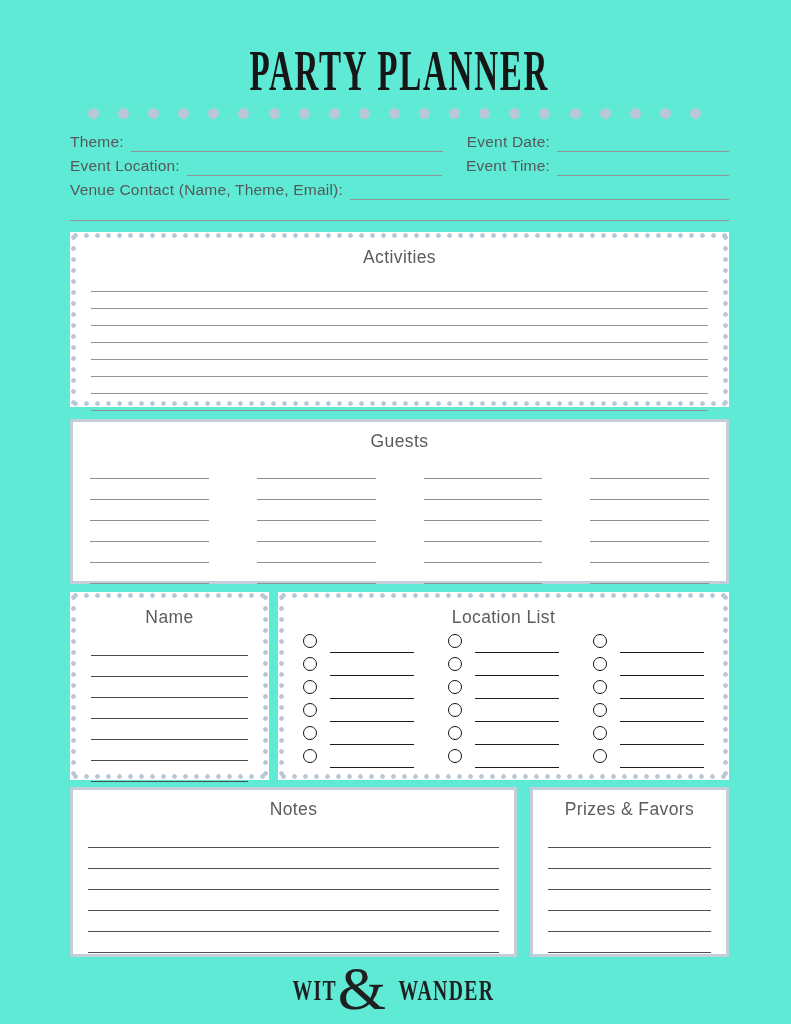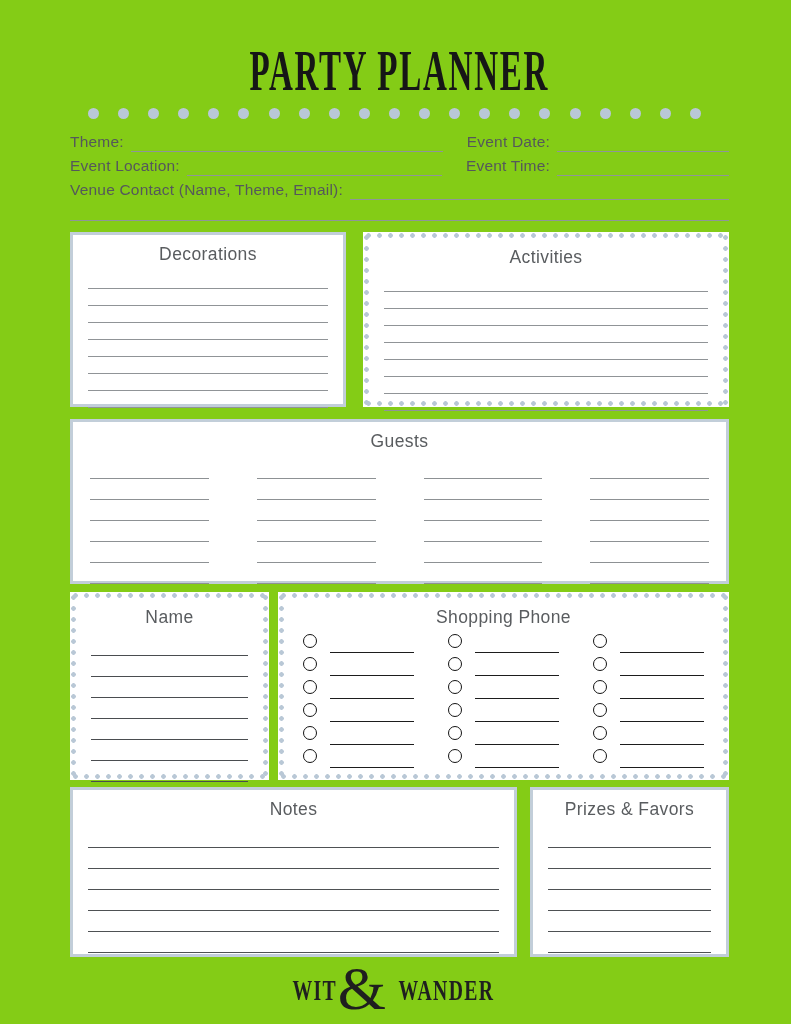--- a/index.html
+++ b/index.html
@@ -1,17 +1,17 @@
 <!DOCTYPE html>
 <html><head>
 <meta charset="utf-8">
 <style>
   html,body{margin:0;padding:0;background:#ffffff;}
   .page{
-    width:791px;height:1024px;margin:0 auto;background:#84cc16;
+    width:791px;height:1024px;margin:0 auto;background:#5eead4;
     box-sizing:border-box;padding:40px 62px 0 70px;
     font-family:"Liberation Sans",sans-serif;color:#4b4e51;
     position:relative;overflow:hidden;
   }
   
   .title{
     text-align:center;color:#161616;line-height:1;white-space:nowrap;
     margin-top:2px;
   }
   .title span{
@@ -134,33 +134,20 @@
       <span class="fline wdate"></span>
     </div>
     <div class="frow">
       <span class="flabel">Venue Contact (Name, Theme, Email):</span>
       <span class="fline grow"></span>
     </div>
     <div class="fullline"></div>
   </div>
 
   <div class="rowA">
-    <div class="box solid box-decorations">
-      <div class="box-title">Decorations</div>
-      <div class="lines light">
-          <div class="wline"></div>
-          <div class="wline"></div>
-          <div class="wline"></div>
-          <div class="wline"></div>
-          <div class="wline"></div>
-          <div class="wline"></div>
-          <div class="wline"></div>
-          <div class="wline"></div>
-        </div>
-    </div>
     <div class="box dotted box-activities">
       <div class="box-title">Activities</div>
       <div class="lines light">
           <div class="wline"></div>
           <div class="wline"></div>
           <div class="wline"></div>
           <div class="wline"></div>
           <div class="wline"></div>
           <div class="wline"></div>
           <div class="wline"></div>
@@ -208,21 +195,21 @@
           <div class="wline"></div>
           <div class="wline"></div>
           <div class="wline"></div>
           <div class="wline"></div>
           <div class="wline"></div>
           <div class="wline"></div>
           <div class="wline"></div>
         </div>
     </div>
     <div class="box dotted box-shopping">
-      <div class="box-title">Shopping Phone</div>
+      <div class="box-title">Location List</div>
       <div class="check-grid" style="grid-template-columns: repeat(3, 1fr);">
           <div class="citem">
             <span class="ccircle"></span>
             <div class="cline"></div>
           </div>
           <div class="citem">
             <span class="ccircle"></span>
             <div class="cline"></div>
           </div>
           <div class="citem">

